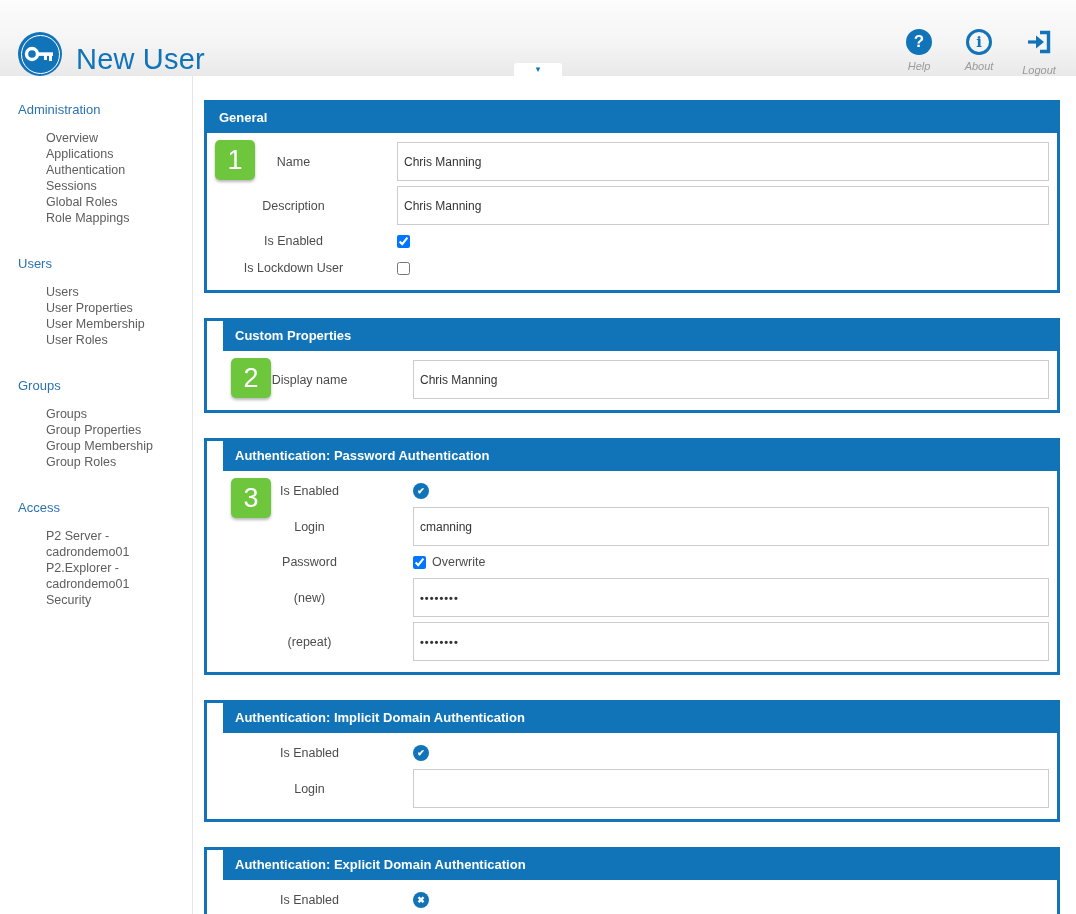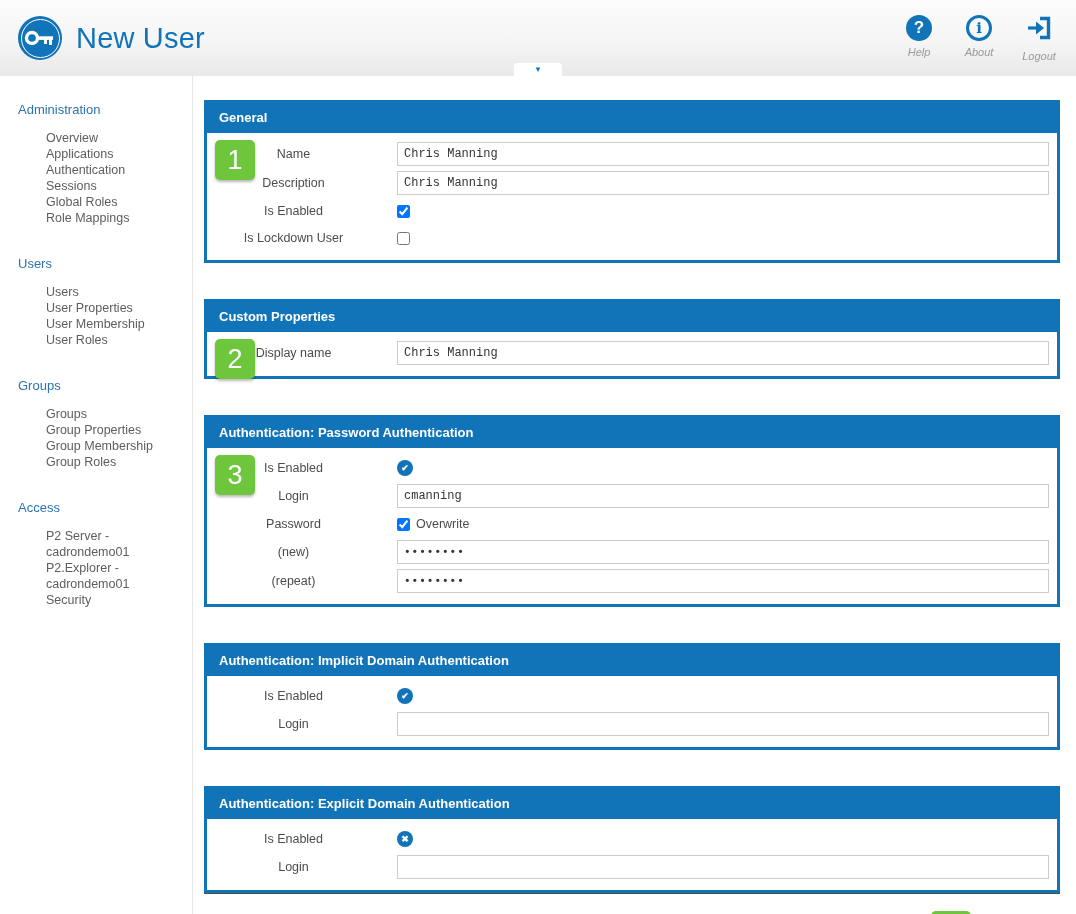--- a/index.html
+++ b/index.html
@@ -6,21 +6,21 @@
   html,body { width:1076px; height:914px; }
   body {
     font-family:"Liberation Sans", sans-serif;
     background:#fff; color:#333; position:relative; overflow:hidden;
   }
 
   
   .header {
     position:absolute; left:0; top:0; width:1076px; height:76px;
     background:linear-gradient(180deg,#fcfcfc 0%,#f5f5f5 55%,#e9e9e9 100%);
-    display:flex; align-items:center; padding:0 14px 0 18px;
+    display:flex; align-items:flex-end; padding:0 14px 0 18px;
   }
   .app-icon { width:44px; height:44px; border-radius:50%; background:#1173b8; position:relative; flex-shrink:0; }
   .app-icon .ring { position:absolute; inset:2.5px; border:1.5px solid #fff; border-radius:50%; }
   .app-icon svg { position:absolute; inset:0; }
   .page-title { color:#1173b8; font-size:29px; font-weight:300; margin-left:14px; letter-spacing:.2px; }
   .header-actions { margin-left:auto; display:flex; gap:14px; }
   .hdr-action { width:46px; display:flex; flex-direction:column; align-items:center; cursor:pointer; }
   .icon-round {
     width:26px; height:26px; border-radius:50%; background:#1173b8; color:#fff;
     display:flex; align-items:center; justify-content:center;
@@ -47,42 +47,42 @@
   .side-section { margin-bottom:30px; }
   .side-title { color:#2b72b3; font-size:13px; margin-bottom:13px; cursor:pointer; }
   .side-item {
     margin-left:28px; font-size:12.5px; color:#5d5d5d; line-height:16px;
     margin-bottom:0px; cursor:pointer; width:128px;
   }
 
   
   .content { position:absolute; left:204px; top:76px; width:856px; }
   .panel { border:3px solid #1173b8; margin-top:24px; background:#fff; }
-  .panel.gap { margin-top:36px; }
+  .panel.gap { margin-top:25px;padding-left:16px; }
   .panel-header {
     background:#1173b8; color:#fff; font-size:13px; font-weight:bold;
     padding:7px 12px; line-height:16px;
   }
   .panel-body { position:relative; padding:9px 8px 11px 0; }
   .badge {
     position:absolute; left:8px; top:7px; width:40px; height:40px;
     background:#6ec63d; border-radius:5px; color:#fff; font-size:27px; font-weight:300;
     display:flex; align-items:center; justify-content:center;
     box-shadow:0 2px 3px rgba(0,0,0,0.28);
   }
   .row { display:flex; align-items:center; margin-bottom:5px; min-height:22px; }
   .row:last-child { margin-bottom:0; }
   .row > label {
     width:190px; flex-shrink:0; text-align:center; padding-right:17px;
     color:#4c4c4c; font-size:12.5px;
   }
   .ctrl { flex:1; display:flex; align-items:center; }
   input.text {
-    width:100%; height:24px; border:1px solid #ccc; padding:2px 6px;
-    font-size:12px; color:#333; font-family:Liberation Mono, monospace;
+    width:100%; height:39px; border:1px solid #ccc; padding:2px 6px;
+    font-size:12px; color:#333; font-family:Liberation Sans, sans-serif;
     background:#fff; outline:none;
   }
   input.masked { letter-spacing:1px; font-weight:bold; font-size:11px; }
   input[type=checkbox] { width:13px; height:13px; cursor:pointer; }
   .cb-label { font-size:12.5px; color:#4c4c4c; margin-left:6px; }
   .status-dot {
     width:16px; height:16px; border-radius:50%; background:#1173b8; color:#fff;
     display:flex; align-items:center; justify-content:center;
     font-size:9px; line-height:9px; font-weight:bold;
   }

